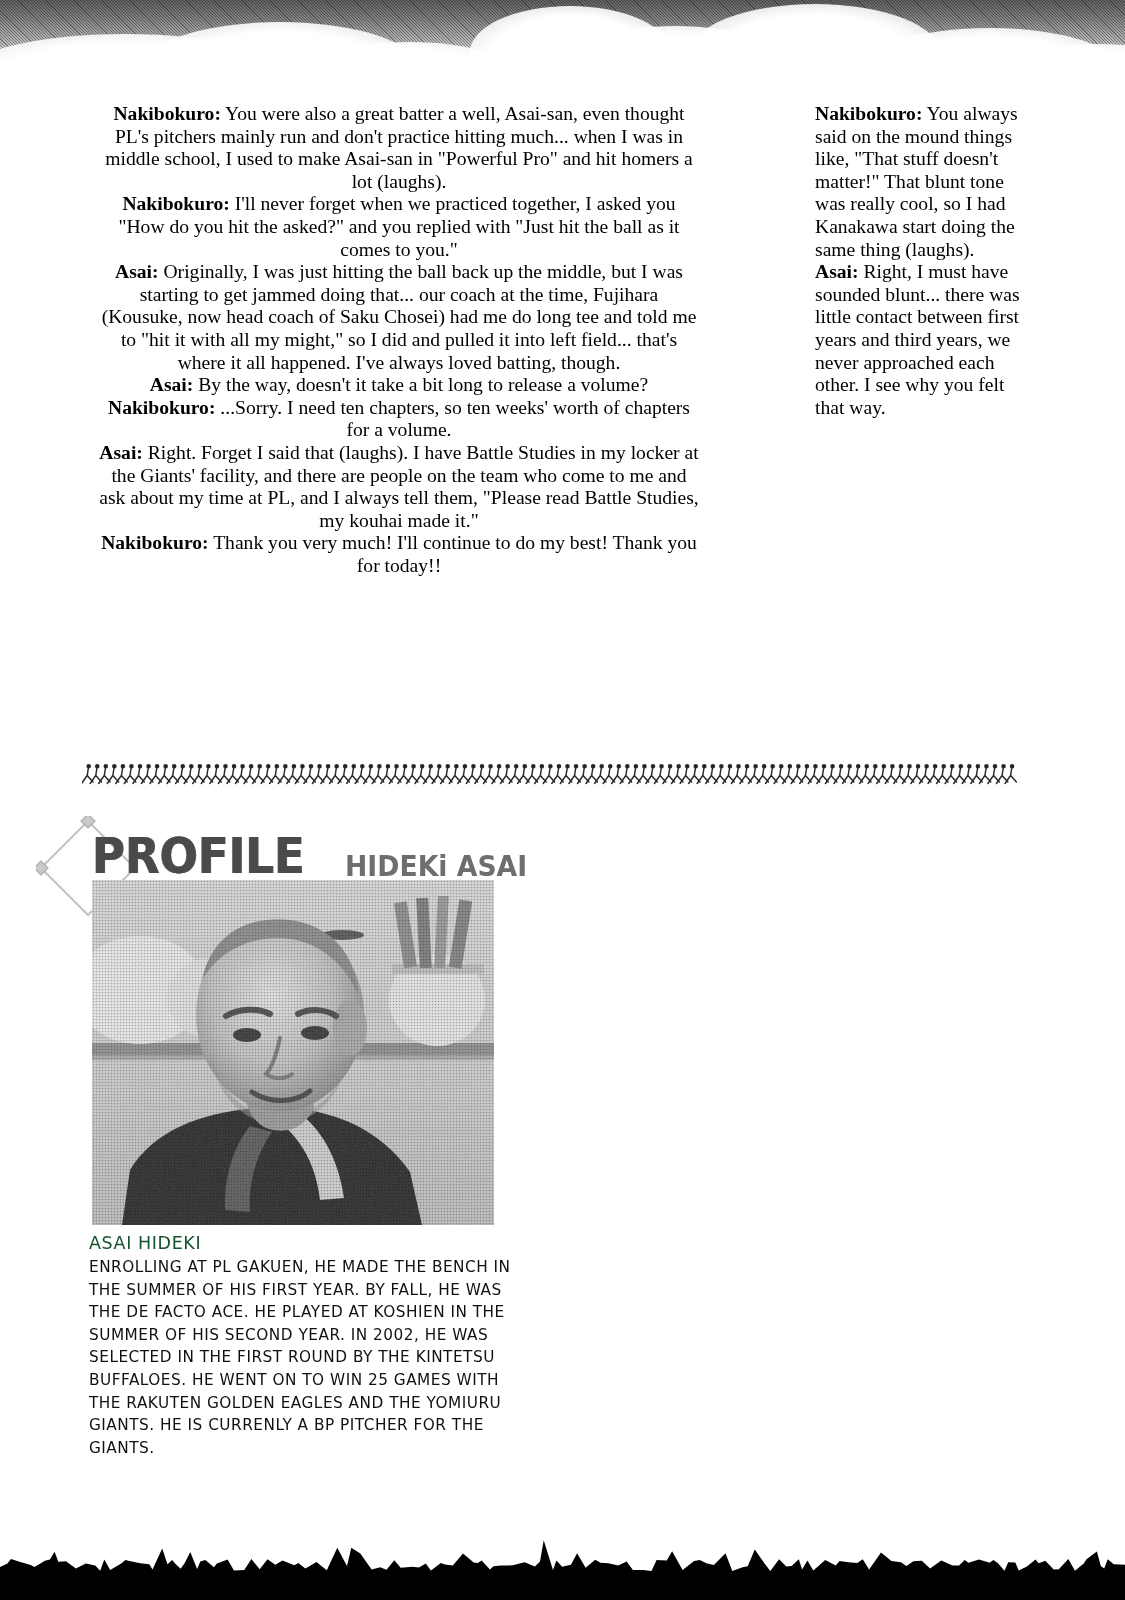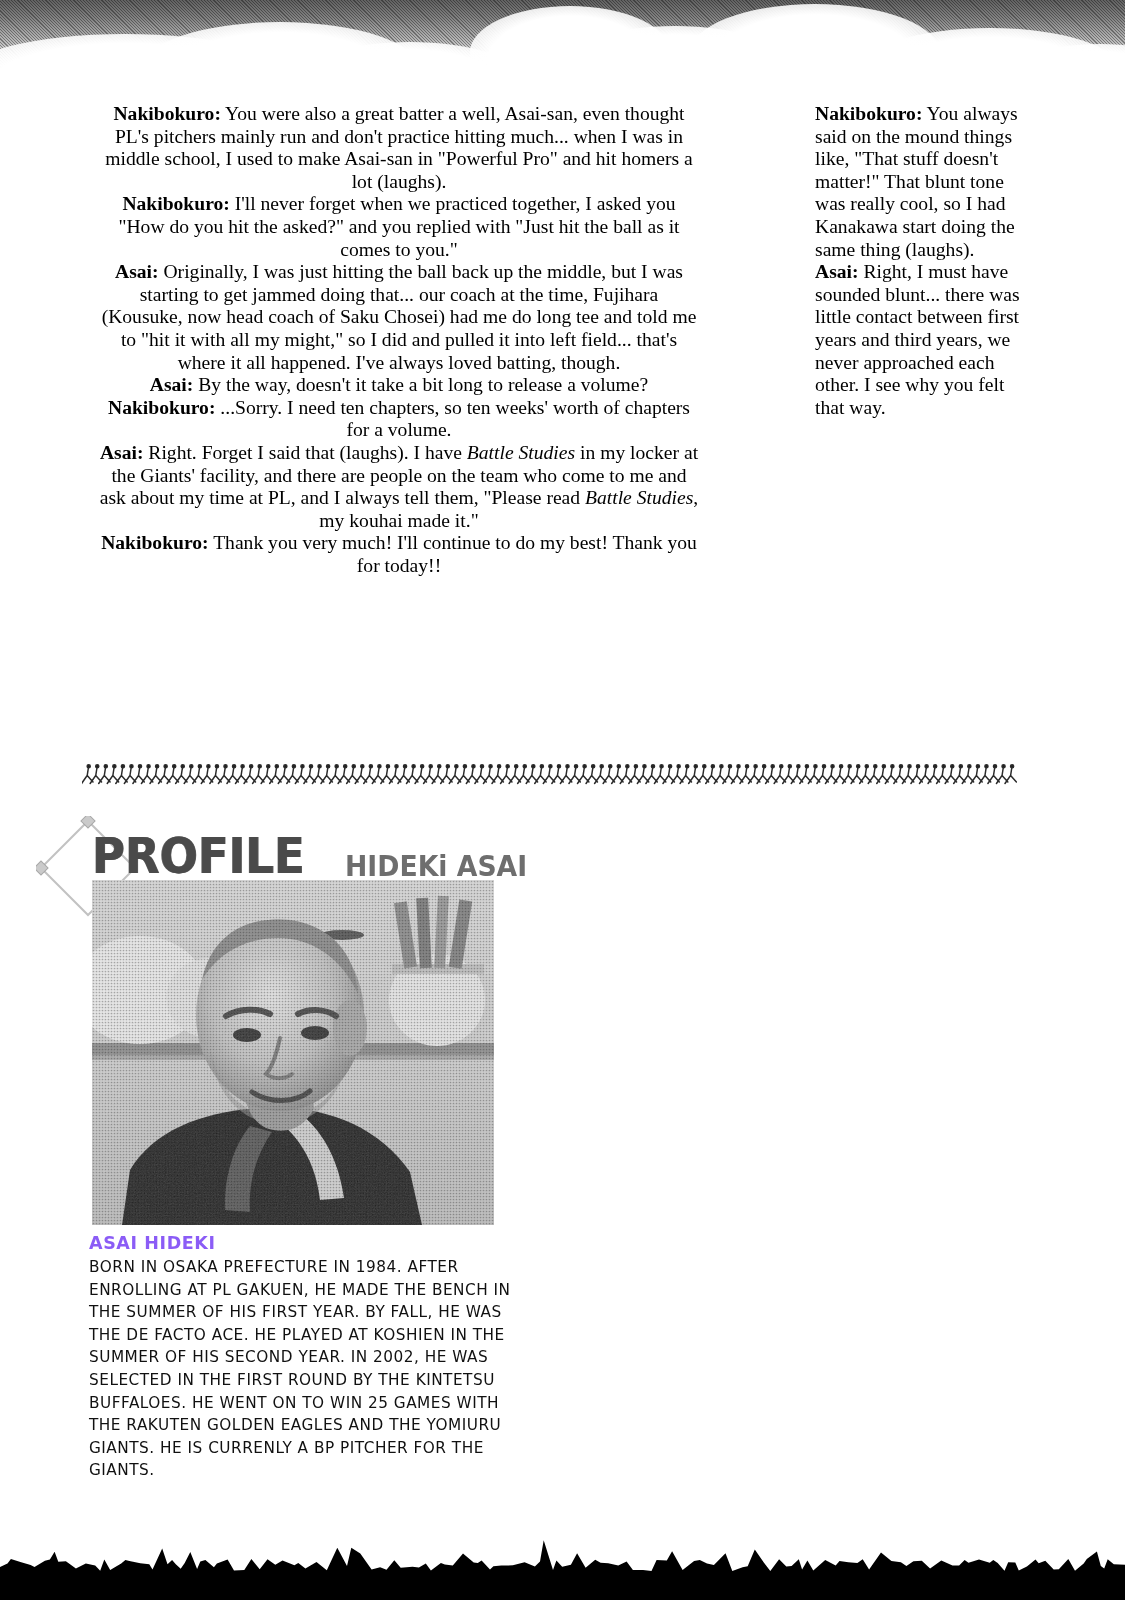--- a/index.html
+++ b/index.html
@@ -81,21 +81,21 @@
   .col-side {
     position: absolute;
     left: 815px;
     top: 103px;
     width: 205px;
     font-size: 19.6px;
     line-height: 22.6px;
     color: #000;
   }
   .speaker { font-weight: bold; }
-  .ital { font-style: italic; }
+  .ital { }
   .para { margin: 0; }
 
   
   .pullquote-wrap {
     position: absolute;
     left: 680px;
     top: 205px;
     width: 132px;
     height: 285px;
   }
@@ -176,24 +176,24 @@
     overflow: hidden;
     background: #cfcfcf;
   }
   .photo-svg { display: block; width: 402px; height: 345px; }
 
   .caption-name {
     position: absolute;
     left: 89px;
     top: 1233px;
     font-family: "DejaVu Sans", sans-serif;
-    font-weight: bold;
+    font-weight: normal;
     font-size: 17.5px;
     letter-spacing: 0.6px;
-    color: #8b5cf6;
+    color: #14532d;
   }
   .caption-body {
     position: absolute;
     left: 89px;
     top: 1256px;
     width: 400px;
     font-family: "DejaVu Sans", sans-serif;
     font-weight: normal;
     font-size: 15.3px;
     line-height: 22.6px;
@@ -430,21 +430,20 @@
 
       <path d="M118 168 C122 214 150 244 188 244 C224 244 252 214 258 170 C248 216 222 236 188 236 C152 236 128 214 118 168 Z" fill="#9a9a9a" opacity="0.55"></path>
 
       <rect x="0" y="0" width="402" height="345" fill="url(#halftone)" opacity="0.30" style="mix-blend-mode:multiply"></rect>
       <rect x="0" y="0" width="402" height="345" filter="url(#grain)" fill="#777" opacity="0.5"></rect>
     </svg>
   </div>
 
   <div class="caption-name">ASAI HIDEKI</div>
   <div class="caption-body">
-    <span>BORN IN OSAKA PREFECTURE IN 1984. AFTER</span>
     <span>ENROLLING AT PL GAKUEN, HE MADE THE BENCH IN</span>
     <span>THE SUMMER OF HIS FIRST YEAR. BY FALL, HE WAS</span>
     <span>THE DE FACTO ACE. HE PLAYED AT KOSHIEN IN THE</span>
     <span>SUMMER OF HIS SECOND YEAR. IN 2002, HE WAS</span>
     <span>SELECTED IN THE FIRST ROUND BY THE KINTETSU</span>
     <span>BUFFALOES. HE WENT ON TO WIN 25 GAMES WITH</span>
     <span>THE RAKUTEN GOLDEN EAGLES AND THE YOMIURU</span>
     <span>GIANTS. HE IS CURRENLY A BP PITCHER FOR THE</span>
     <span>GIANTS.</span>
   </div>

